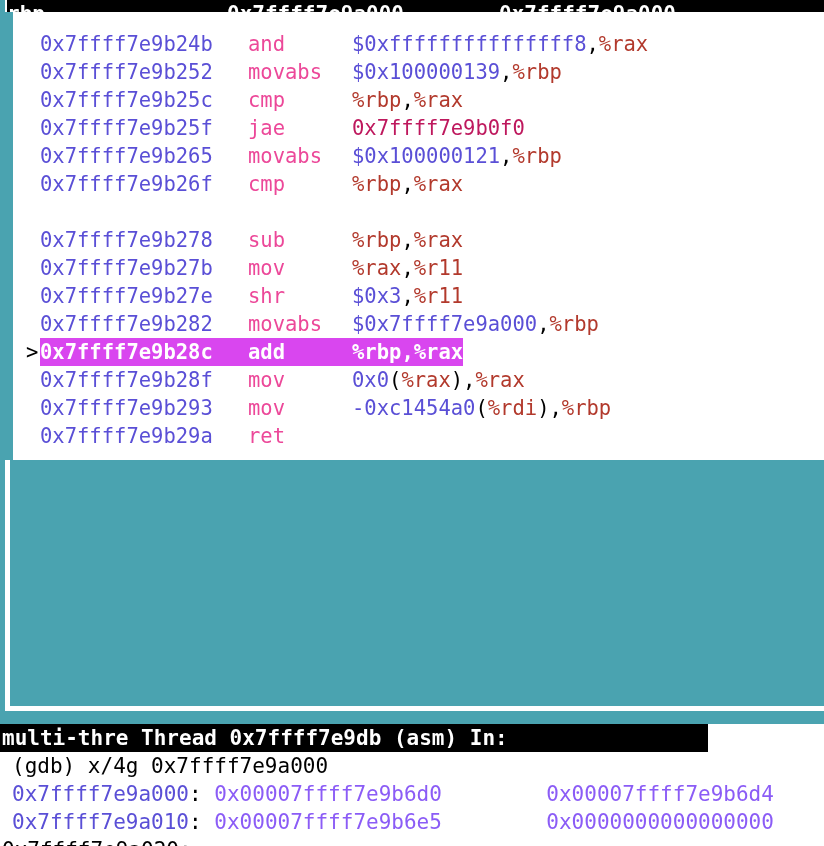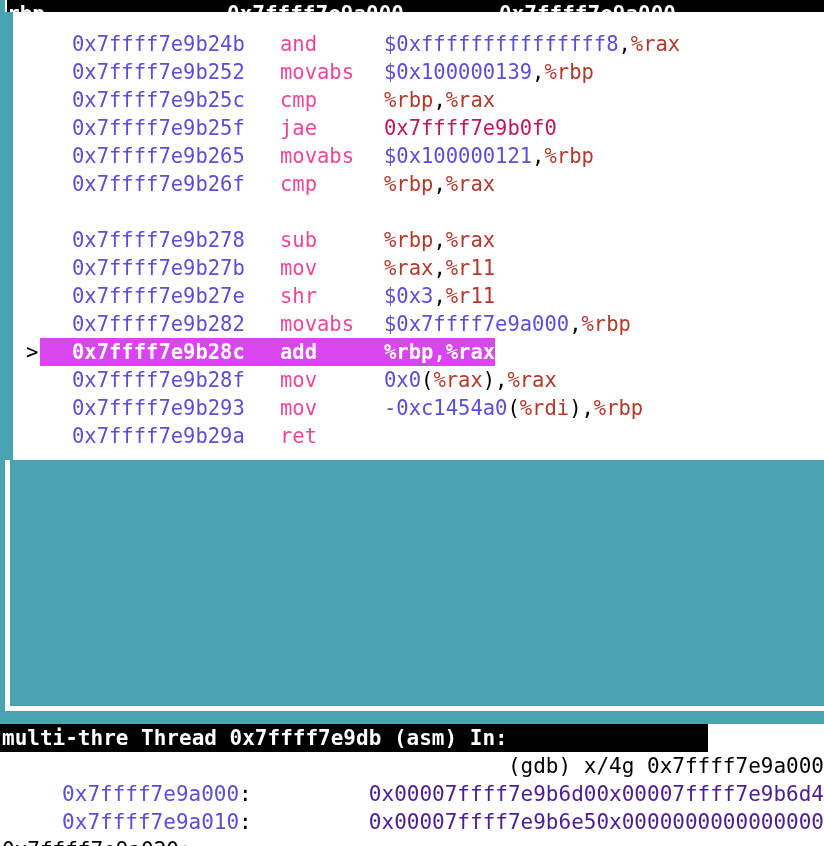--- a/index.html
+++ b/index.html
@@ -140,21 +140,21 @@
   .asm-body {
     display: inline-block;
   }
   .asm-row.cur .asm-body {
     background: #d946ef;
   }
   .asm-row.cur .asm-body * {
     color: #ffffff !important;
     font-weight: bold;
   }
-  .a-addr   { color: #5a4fd6; margin-left: 32px; }
+  .a-addr   { color: #5a4fd6; }
   .a-mnem   { color: #ec4899; }
   .a-imm    { color: #5a4fd6; }
   .a-reg    { color: #b2392c; }
   .a-punct  { color: #000000; }
   .a-target { color: #be185d; }
   .col-addr { display: inline-block; width: 208px; }
   .col-mnem { display: inline-block; width: 104px; }
 
   
   .statusbar {
@@ -180,26 +180,25 @@
     height: 94px;
     background: #ffffff;
     overflow: hidden;
   }
   .cmd-row {
     height: 28px;
     line-height: 28px;
     font-size: 21px;
     white-space: pre;
     color: #000000;
-    padding-left: 2px;
-    text-align: right;
+    padding-left: 12px;
   }
   .m-addr { color: #5a4fd6; }
   .m-sep  { color: #000000; }
-  .m-val  { color: #4c1d95; }
+  .m-val  { color: #8b5cf6; }
   .mcol1  { display: inline-block; width: 332px; }
   .cut-row {
     height: 12px;
     overflow: hidden;
     line-height: 28px;
     font-size: 21px;
     white-space: pre;
     color: #000000;
     padding-left: 2px;
   }

